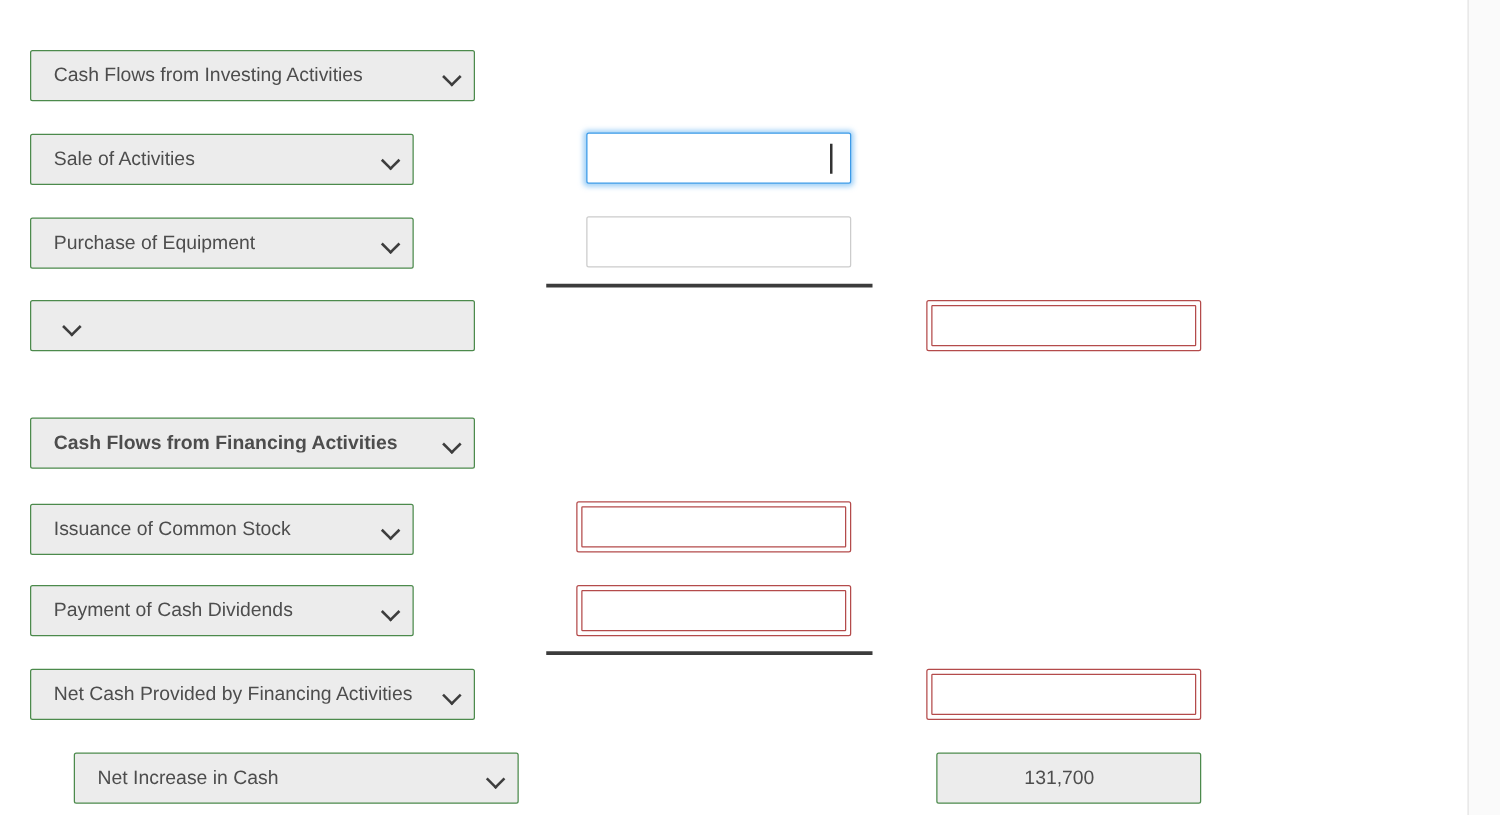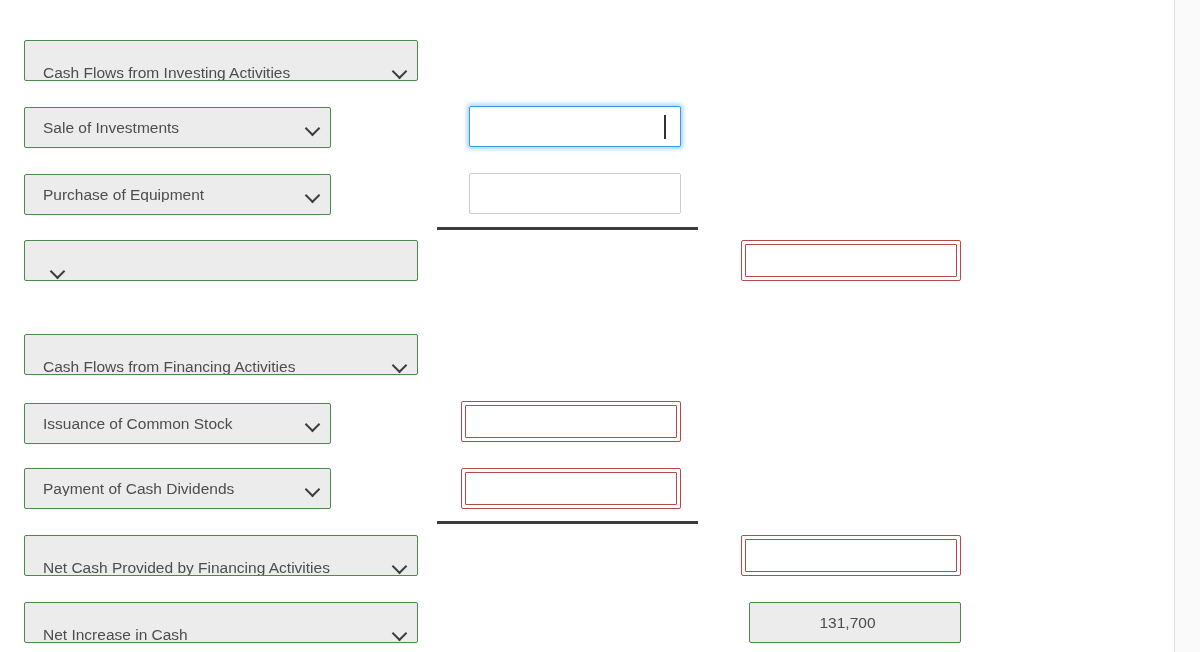--- a/index.html
+++ b/index.html
@@ -64,21 +64,21 @@
     content: "";
     position: absolute;
     left: 3px;
     top: 4px;
     width: 9px;
     height: 9px;
     border-right: 2px solid #3d3d3d;
     border-bottom: 2px solid #3d3d3d;
     transform: rotate(45deg);
   }
-  .sel.wide  { width: 394px; align-items: flex-end; }
+  .sel.wide  { width: 356px; }
   .sel.narrow{ width: 307px; }
 
   
   .inp {
     position: absolute;
     height: 41px;
     background: #ffffff;
     border: 1px solid #cccccc;
     border-radius: 2px;
   }
@@ -144,41 +144,41 @@
 <div id="page">
 
   <div class="page-gutter"></div>
 
   <div class="sel wide" style="top:40px;">
     <span class="sel-text">Cash Flows from Investing Activities</span>
     <span class="chev"></span>
   </div>
 
   <div class="sel narrow" style="top:107px;">
-    <span class="sel-text">Sale of Investments</span>
+    <span class="sel-text">Sale of Activities</span>
     <span class="chev"></span>
   </div>
   <div class="inp focused" style="top:106px; left:469px; width:212px;">
     <span class="caret"></span>
   </div>
 
   <div class="sel narrow" style="top:174px;">
     <span class="sel-text">Purchase of Equipment</span>
     <span class="chev"></span>
   </div>
   <div class="inp" style="top:173px; left:469px; width:212px;"></div>
 
   <div class="rule" style="top:227px; left:437px; width:261px;"></div>
 
   <div class="sel wide" style="top:240px;">
     <span class="chev"></span>
   </div>
   <div class="inp-err" style="top:240px; left:741px; width:220px;"></div>
 
-  <div class="sel wide" style="top:334px;">
+  <div class="sel wide" style="top:334px;font-weight:bold;">
     <span class="sel-text">Cash Flows from Financing Activities</span>
     <span class="chev"></span>
   </div>
 
   <div class="sel narrow" style="top:403px;">
     <span class="sel-text">Issuance of Common Stock</span>
     <span class="chev"></span>
   </div>
   <div class="inp-err" style="top:401px; left:461px; width:220px;"></div>
 
@@ -189,21 +189,21 @@
   <div class="inp-err" style="top:468px; left:461px; width:220px;"></div>
 
   <div class="rule" style="top:521px; left:437px; width:261px;"></div>
 
   <div class="sel wide" style="top:535px;">
     <span class="sel-text">Net Cash Provided by Financing Activities</span>
     <span class="chev"></span>
   </div>
   <div class="inp-err" style="top:535px; left:741px; width:220px;"></div>
 
-  <div class="sel wide" style="top:602px;">
+  <div class="sel wide" style="top:602px;margin-left:35px;">
     <span class="sel-text">Net Increase in Cash</span>
     <span class="chev"></span>
   </div>
   <div class="total" style="top:602px; left:749px; width:212px;">
     <span>131,700</span>
   </div>
 
 </div>
 
 </body></html>

